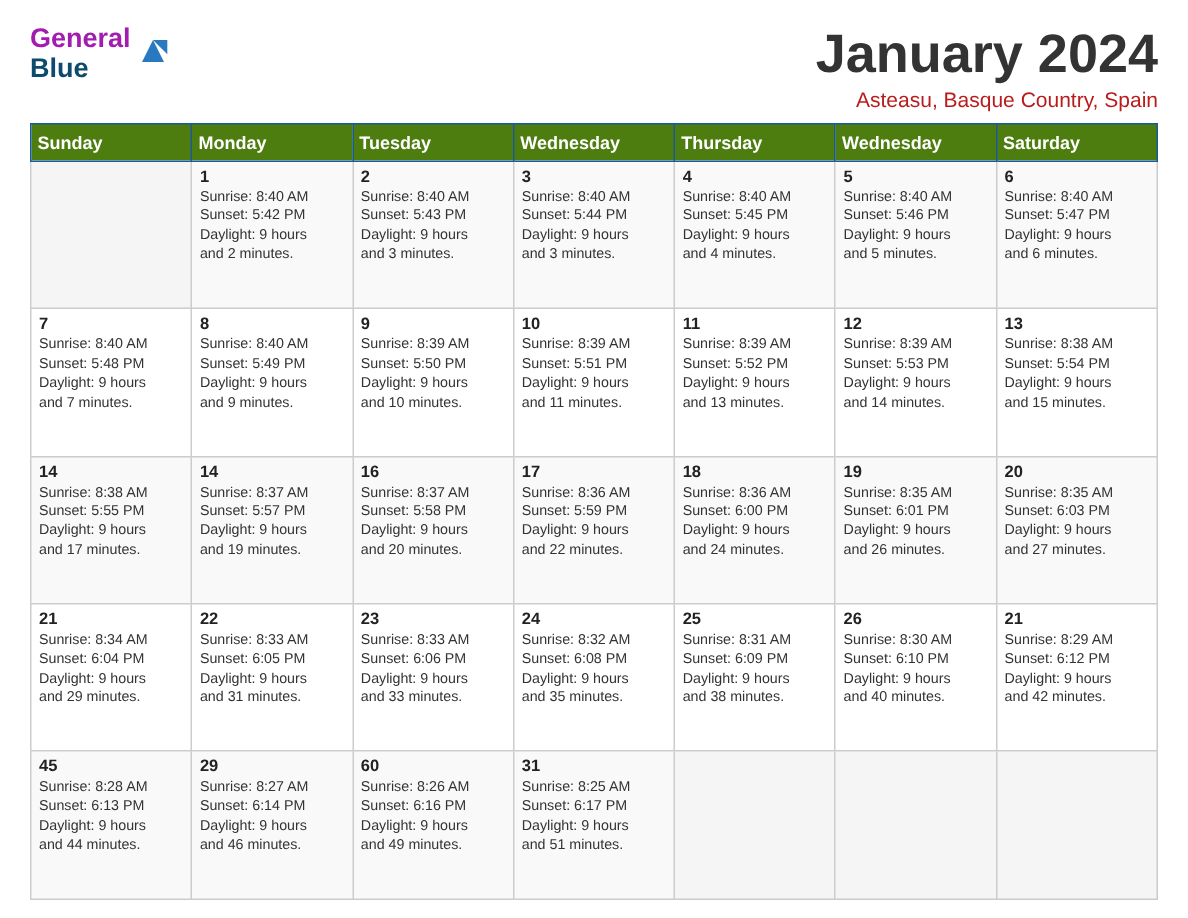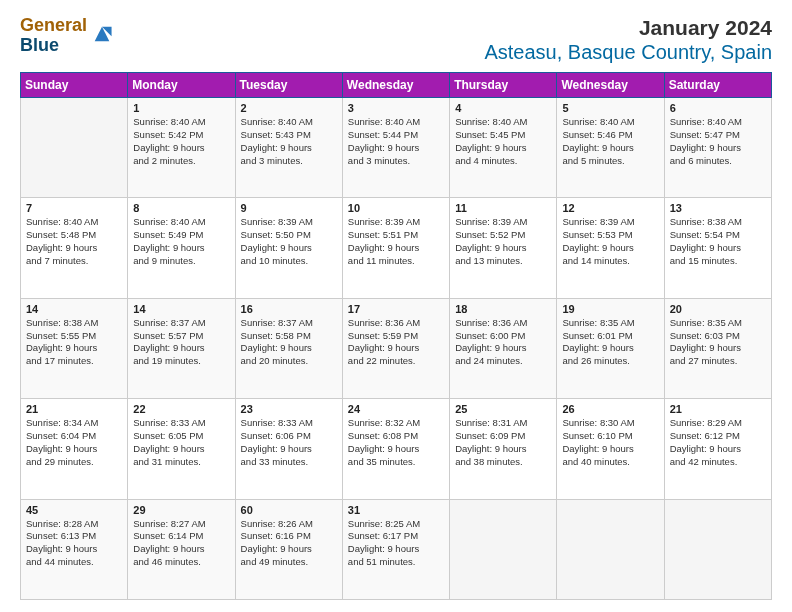--- a/index.html
+++ b/index.html
@@ -28,56 +28,56 @@
       align-items: center;
     }
     .logo-text {
       display: flex;
       flex-direction: column;
       line-height: 1.1;
     }
     .logo-general {
       font-size: 18px;
       font-weight: bold;
-      color: #a16207;
+      color: #a21caf;
     }
     .logo-blue {
       font-size: 18px;
       font-weight: bold;
       color: #0c4a6e;
     }
     .logo-icon {
       width: 22px;
       height: 22px;
       margin-left: 4px;
       position: relative;
       top: -2px;
     }
     .title-block {
       text-align: right;
     }
     .main-title {
-      font-size: 21px;
+      font-size: 36px;
       font-weight: bold;
       color: #333;
       line-height: 1.1;
     }
     .subtitle {
-      font-size: 20px;
-      color: #0369a1;
+      font-size: 14px;
+      color: #b91c1c;
       margin-top: 2px;
     }
     .calendar {
       flex: 1;
       border-collapse: collapse;
       width: 100%;
       table-layout: fixed;
     }
     .calendar thead tr th {
-      background-color: #a21caf;
+      background-color: #4d7c0f;
       color: #fff;
       font-size: 12px;
       font-weight: bold;
       padding: 5px 4px;
       text-align: left;
       border: 1px solid #1a5a9a;
     }
     .calendar tbody tr td {
       border: 1px solid #ccc;
       vertical-align: top;

